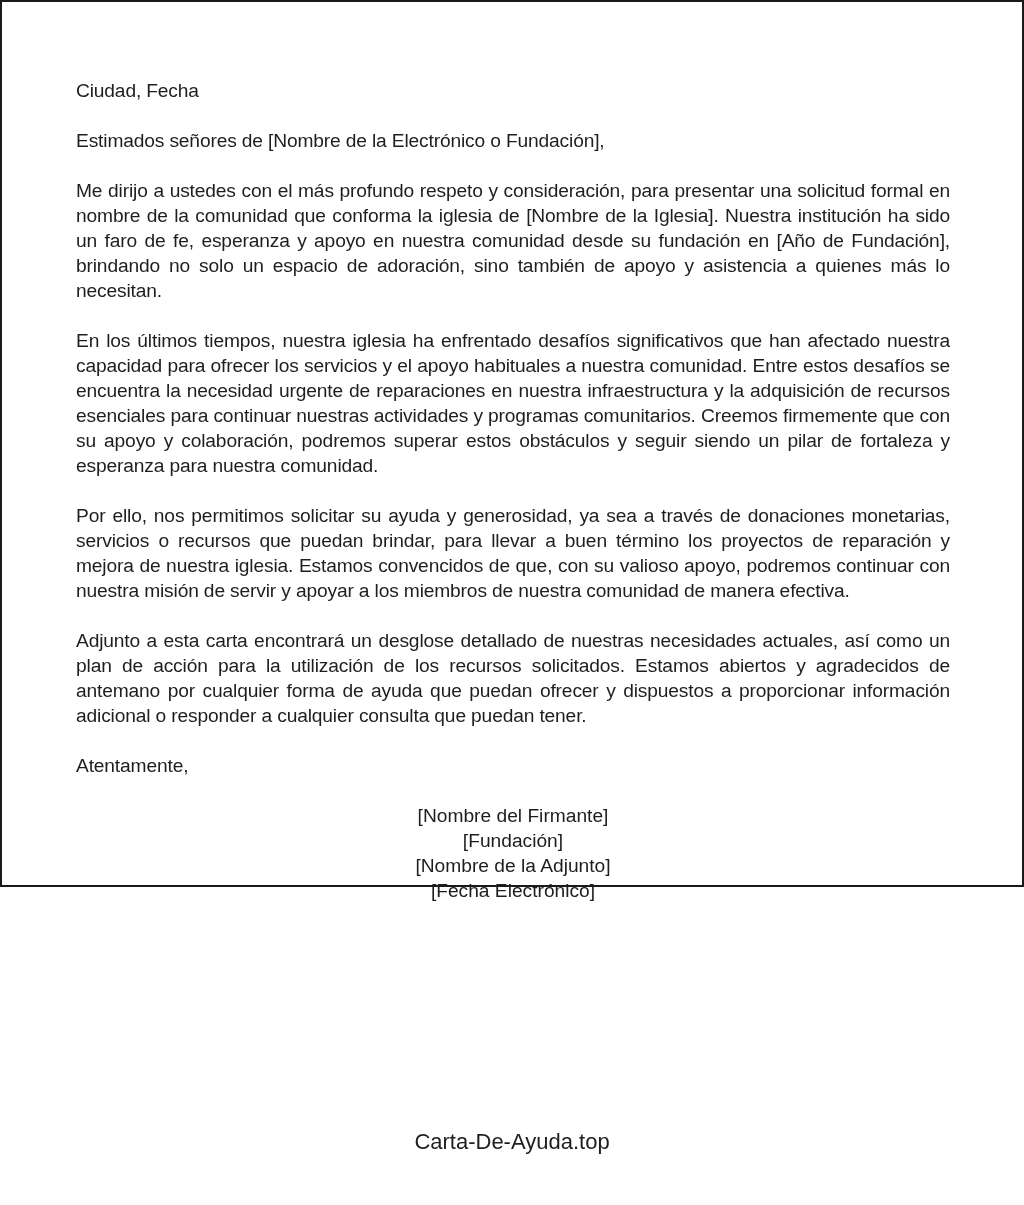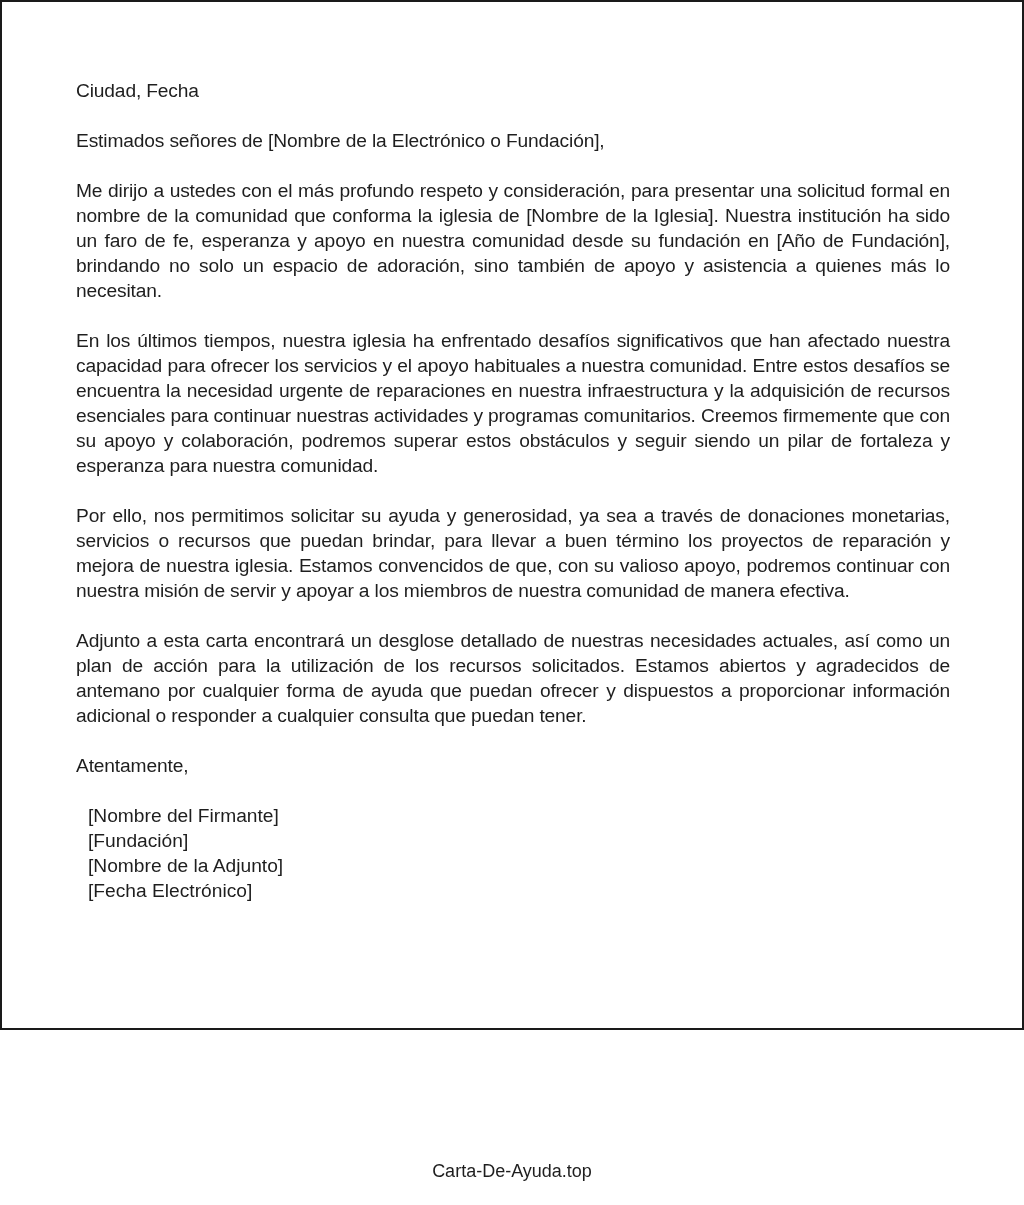--- a/index.html
+++ b/index.html
@@ -9,49 +9,49 @@
     }
     body {
       width: 1024px;
       height: 1205px;
       overflow: hidden;
     }
     .page {
       position: relative;
       box-sizing: border-box;
       width: 1024px;
-      height: 1030px;
+      height: 887px;
       border: 2px solid #1a1a1a;
       background: #ffffff;
       color: #1e1e1e;
       font-family: "Liberation Sans", sans-serif;
       font-size: 19.2px;
       line-height: 25px;
     }
     .content {
       position: absolute;
       left: 74px;
       top: 76px;
       width: 874px;
     }
     .p {
       margin: 0 0 25px 0;
       text-align: justify;
       letter-spacing: -0.15px;
     }
     .p.left { text-align: left; }
-    .sig-block { margin: 12px; }
+    .sig-block { margin: 4px; text-align: center; }
     .sig-line { display: block; }
     .footer {
       position: absolute;
       left: 0;
       width: 100%;
-      top: 1155px;
+      top: 1126px;
       text-align: center;
-      font-size: 18px;
+      font-size: 22px;
       line-height: 28px;
       color: #1e1e1e;
     }
   </style>
 </head>
 <body>
 
 <div class="page">
   <div class="content">
     <p class="p left">Ciudad, Fecha</p>

